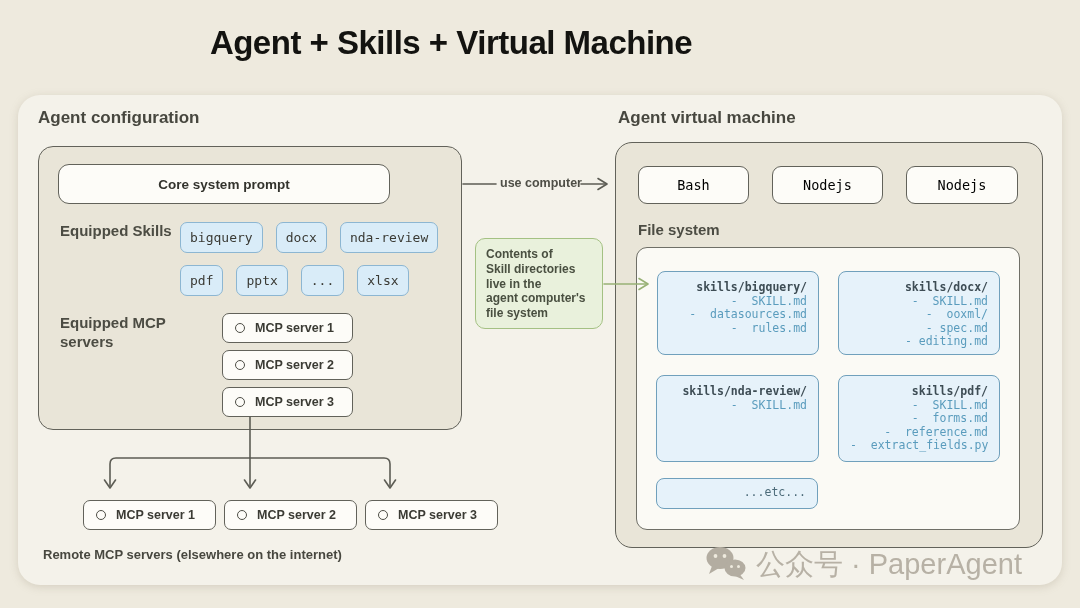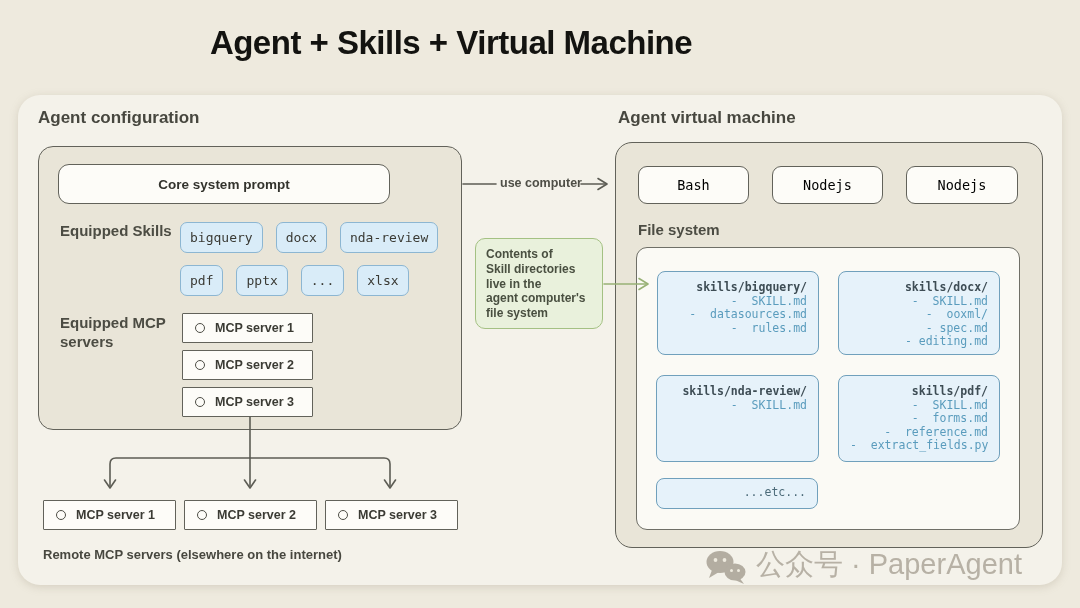--- a/index.html
+++ b/index.html
@@ -47,22 +47,22 @@
 
   .badge-row { position:absolute; display:flex; gap:13px;align-items:center; }
   .badge {
     height:31px; padding:0 9px; display:flex; align-items:center;
     background:#d9ecf8; border:1.4px solid #8cb6d2; border-radius:7px;
     font-family:"DejaVu Sans Mono", monospace; font-size:13px; color:#3a3a34;
   }
 
   .mcp-box {
     position:absolute; width:131px; height:30px;
-    background:#fdfcf8; border:1.4px solid #62625a; border-radius:1px;
-    display:flex; align-items:center;
+    background:#fdfcf8; border:1.4px solid #62625a; border-radius:7px;
+    display:flex; align-items:center;margin-left:40px;
   }
   .mcp-box .dot {
     width:10px; height:10px; border:1.4px solid #4e4e46; border-radius:50%;
     margin:0 10px 0 12px; flex:0 0 auto;
   }
   .mcp-box .mcp-label { font-size:12.5px; font-weight:700; color:#3b3b34; }
 
   .remote-box { width:133px; }
 
   .remote-caption {
@@ -94,21 +94,21 @@
     position:absolute; background:#e6f2fa; border:1.4px solid #70a0bc;
     border-radius:8px; padding:9px 11px;
     font-family:"DejaVu Sans Mono", monospace; font-size:11.5px;
     line-height:13.5px;
     text-align:right;
   }
   .dir-title { color:#3e4d55; font-weight:700; white-space:pre; }
   .dir-line  { color:#5a9cbd; white-space:pre; }
 
   .watermark {
-    position:absolute; left:705px; top:545px; display:flex; align-items:flex-end;
+    position:absolute; left:705px; top:545px; display:flex; align-items:flex-start;
     gap:9px; color:#b7b1a5; font-size:29px; font-weight:400;
   }
   .watermark svg { display:block; }
 
   .connectors { position:absolute; left:0; top:0; pointer-events:none; }
 </style>
 </head>
 <body>
 
 <div class="stage">

